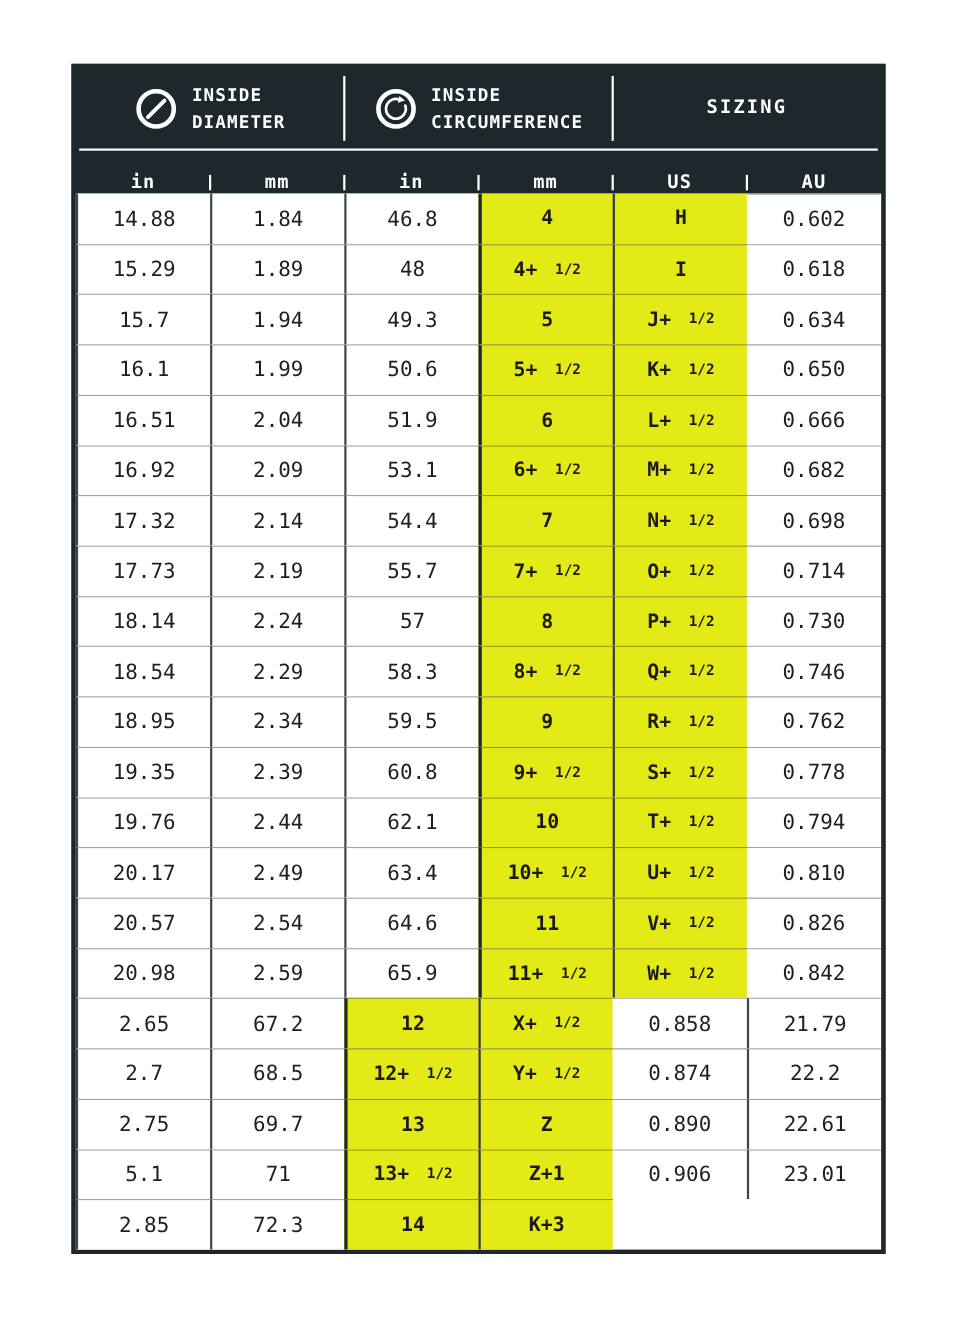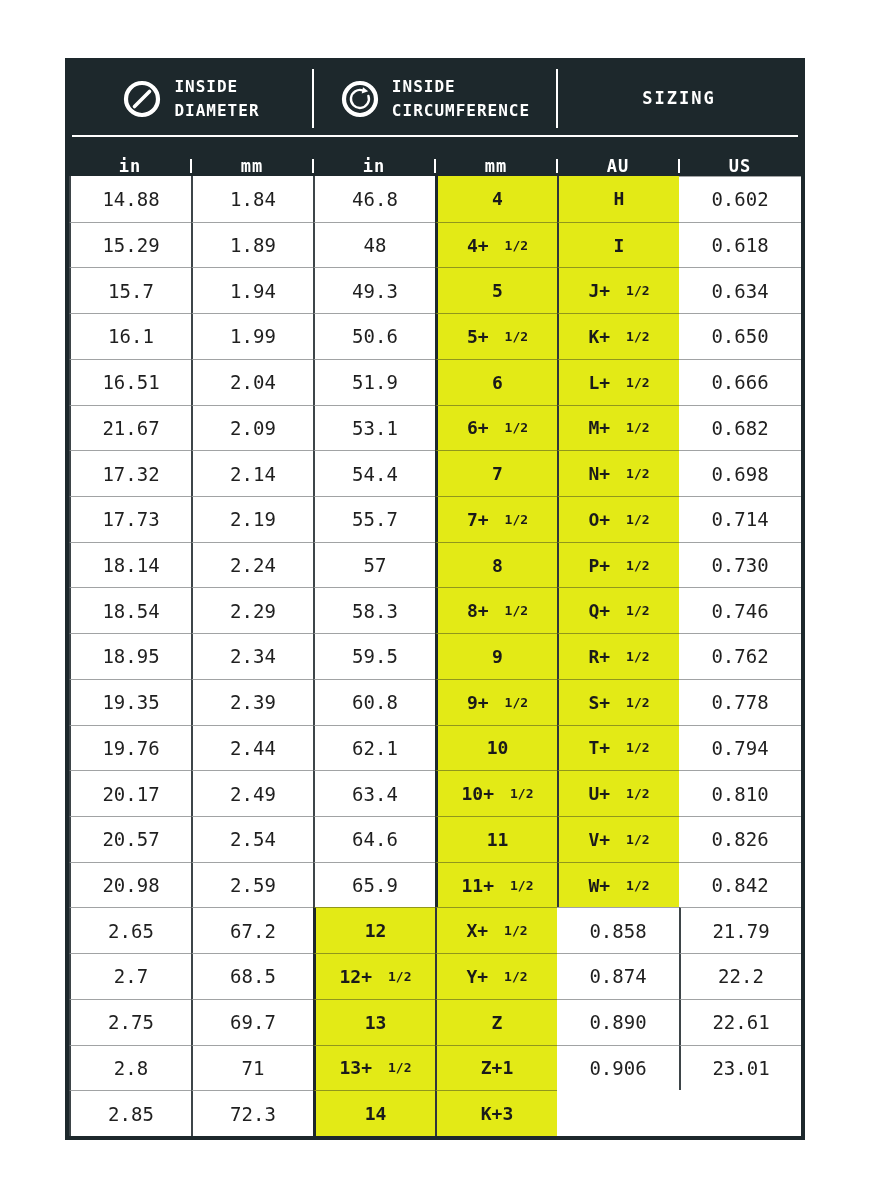--- a/index.html
+++ b/index.html
@@ -162,22 +162,22 @@
       </div>
     </div>
 
     <div class="header-rule"></div>
 
     <div class="subheader">
       <div class="sub">in</div>
       <div class="sub">mm</div>
       <div class="sub">in</div>
       <div class="sub">mm</div>
+      <div class="sub">US</div>
       <div class="sub">AU</div>
-      <div class="sub">US</div>
     </div>
 
     <div class="tbody" id="tbody">
         <div class="c col1 r0">14.88</div>
         <div class="c col2 r0">1.84</div>
         <div class="c col3 r0">46.8</div>
         <div class="c us r0">4</div>
         <div class="c au r0">H</div>
         <div class="c col0">0.602</div>
         <div class="c col1">15.29</div>
@@ -212,21 +212,21 @@
         <div class="c col0">0.650</div>
         <div class="c col1">16.51</div>
         <div class="c col2">2.04</div>
         <div class="c col3">51.9</div>
         <div class="c us">6</div>
         <div class="c au">
           <span>L+</span>
           <span class="frac">1/2</span>
         </div>
         <div class="c col0">0.666</div>
-        <div class="c col1">21.67</div>
+        <div class="c col1">16.92</div>
         <div class="c col2">2.09</div>
         <div class="c col3">53.1</div>
         <div class="c us">
           <span>6+</span>
           <span class="frac">1/2</span>
         </div>
         <div class="c au">
           <span>M+</span>
           <span class="frac">1/2</span>
         </div>
@@ -356,21 +356,21 @@
           <span class="frac">1/2</span>
         </div>
         <div class="c col0">0.874</div>
         <div class="c col1">22.2</div>
         <div class="c col2">2.75</div>
         <div class="c col3">69.7</div>
         <div class="c us">13</div>
         <div class="c au">Z</div>
         <div class="c col0">0.890</div>
         <div class="c col1">22.61</div>
-        <div class="c col2">2.8</div>
+        <div class="c col2">5.1</div>
         <div class="c col3">71</div>
         <div class="c us">
           <span>13+</span>
           <span class="frac">1/2</span>
         </div>
         <div class="c au">Z+1</div>
         <div class="c col0">0.906</div>
         <div class="c col1">23.01</div>
         <div class="c col2">2.85</div>
         <div class="c col3">72.3</div>

